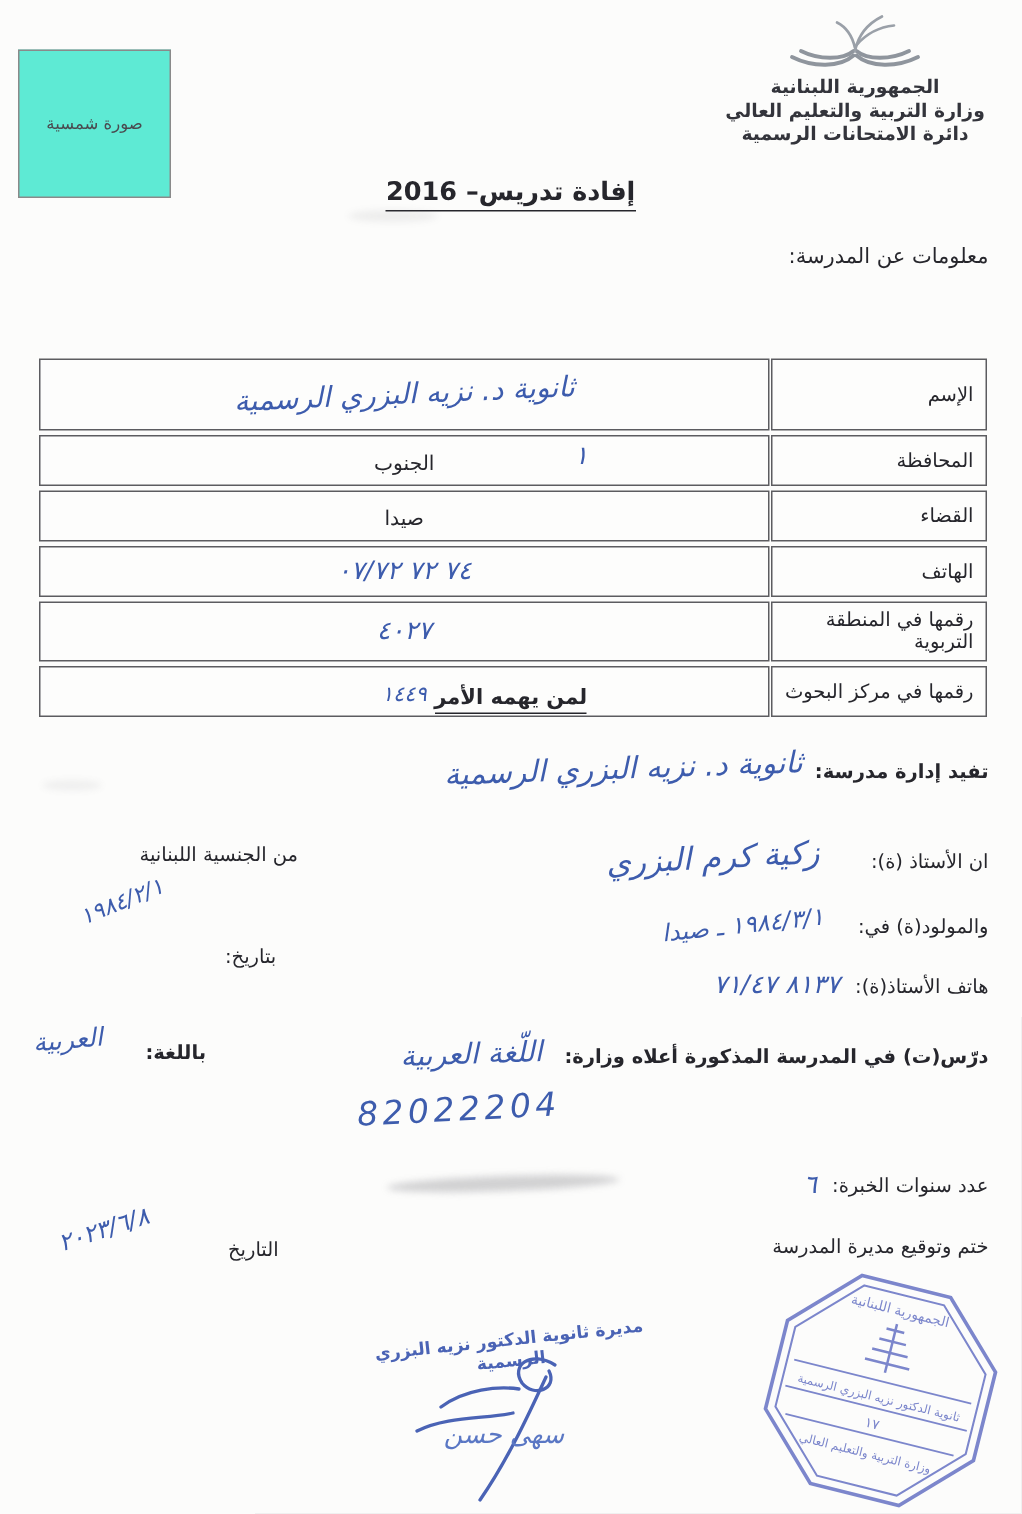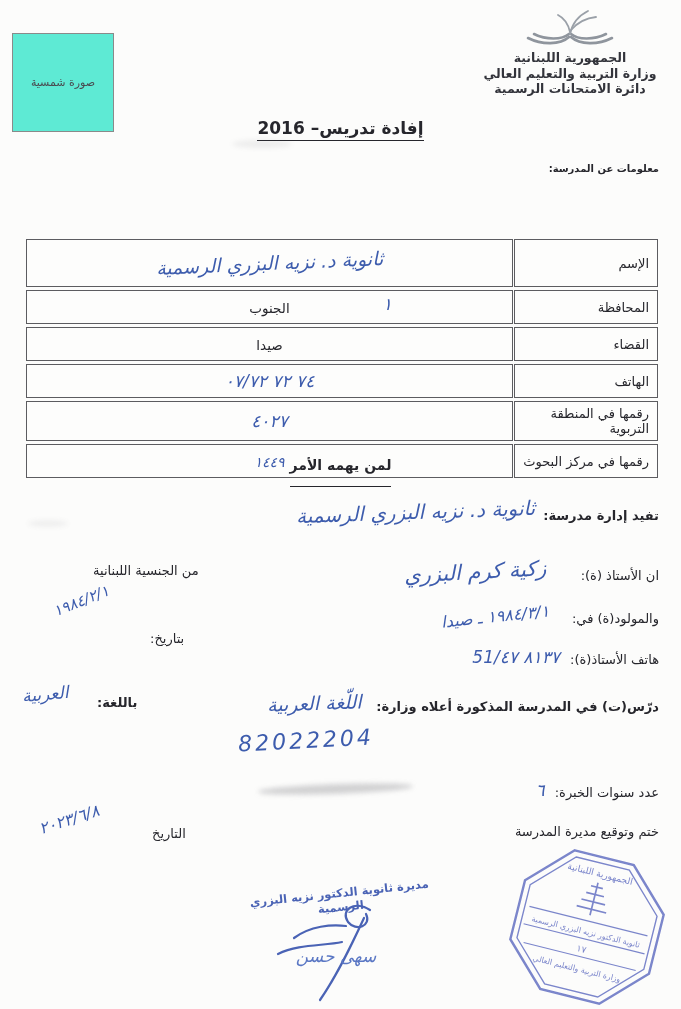--- a/index.html
+++ b/index.html
@@ -19,27 +19,27 @@
   }
   .ministry-header .logo{display:block;margin:0 auto 2px auto;}
   .ministry-header .hline{font-size:12.5px;font-weight:600;line-height:15.5px;color:#33343b;}
   
   .doc-title{
     position:absolute;top:118px;left:0;right:0;text-align:center;
     font-size:17px;font-weight:bold;
   }
   .doc-title span{border-bottom:1.6px solid #26262c;padding-bottom:2px;}
   .sec-heading{
-    position:absolute;right:22px;top:163px;font-size:10px;font-weight:bold;
+    position:absolute;right:22px;top:163px;font-size:14px;font-weight:normal;
   }
   .whom-heading{
     position:absolute;top:457px;left:0;right:0;text-align:center;
     font-size:14px;font-weight:bold;
   }
-  .whom-heading span{border-bottom:1.6px solid #26262c;padding-bottom:13px;}
+  .whom-heading span{border-bottom:1.6px solid #26262c;padding-bottom:2px;}
   
   table.info{
     position:absolute;top:236px;right:22px;left:25px;
     border-collapse:separate;border-spacing:1px 3px;width:634px;
   }
   table.info td{border:1px solid #5c5c60;background:#fdfdfc;}
   td.lbl{width:132px;font-size:13px;padding:4px 8px 4px 2px;text-align:right;}
   td.val{text-align:center;position:relative;}
   tr.r0 td{height:38px;}
   tr:not(.r0) td{height:24px;}
@@ -160,21 +160,21 @@
 
   <div class="line" style="top:607px;right:22px;">
     <span class="lab">والمولود(ة) في:</span>
     <span class="hw" style="font-size:16px;display:inline-block;transform:rotate(-6deg);margin-right:18px;">١٩٨٤/٣/١ ـ صيدا</span>
   </div>
   <div class="line" style="top:631px;left:150px;">بتاريخ:</div>
   <div class="line hw" style="top:592px;left:52px;font-size:15px;transform:rotate(-22deg);">١٩٨٤/٢/١</div>
 
   <div class="line" style="top:647px;right:22px;">
     <span class="lab">هاتف الأستاذ(ة):</span>
-    <span class="hw ltr" style="font-size:17px;margin-right:6px;">51/٤٧ ٨١٣٧</span>
+    <span class="hw ltr" style="font-size:17px;margin-right:6px;">٧١/٤٧ ٨١٣٧</span>
   </div>
 
   <div class="line" style="top:692px;right:22px;">
     <span class="lab bold">درّس(ت) في المدرسة المذكورة أعلاه وزارة:</span>
     <span class="hw" style="font-size:19px;display:inline-block;transform:rotate(-2deg);margin-right:10px;">اللّغة العربية</span>
   </div>
   <div class="line bold" style="top:695px;left:97px;">باللغة:</div>
   <div class="line hw" style="top:684px;left:22px;font-size:17px;transform:rotate(-5deg);">العربية</div>
 
   <div class="line hw ltr" style="top:728px;left:238px;font-size:22px;letter-spacing:3px;transform:rotate(-3deg);">82022204</div>

